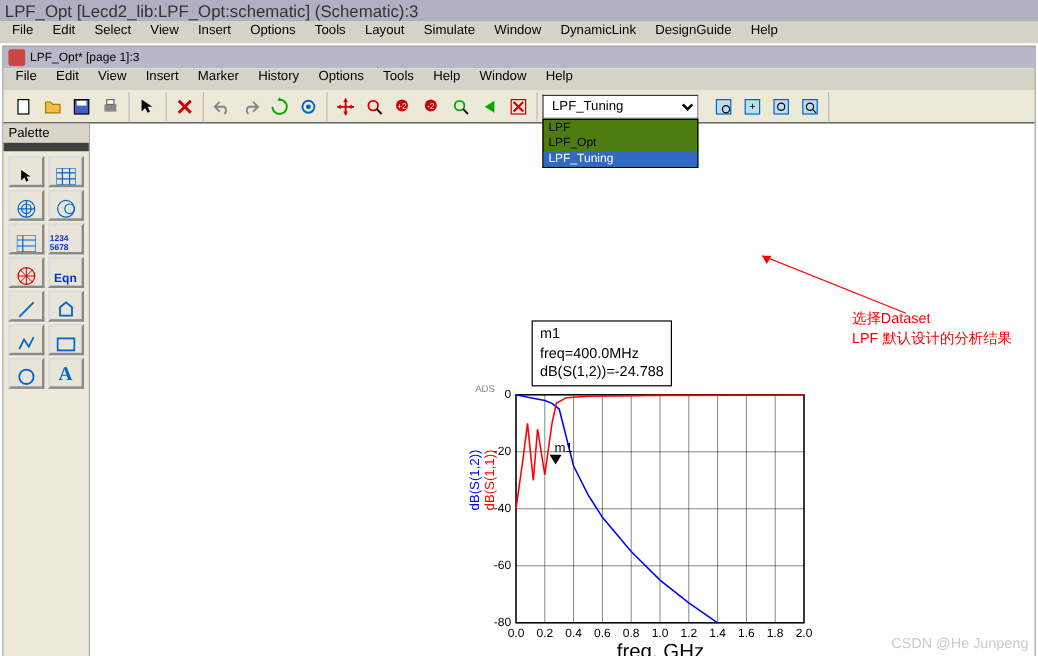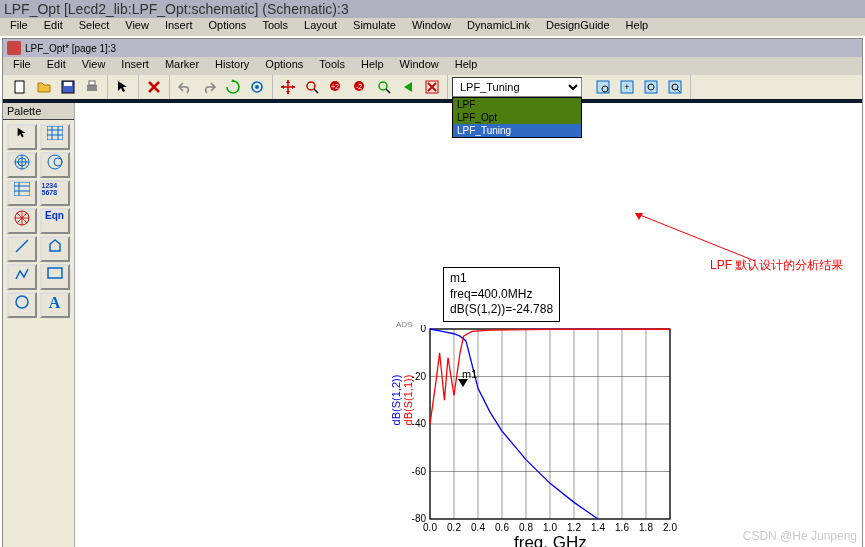--- a/index.html
+++ b/index.html
@@ -6,37 +6,37 @@
     body { width: 865px; height: 547px; background: #fff; position: relative; overflow: hidden; font-size: 11px; }
     
     .title-bar { height: 18px; background: #b0b0c0; display: flex; align-items: center; padding: 0 4px; font-size: 14px; color: #333; }
     .menu-bar { height: 18px; background: #d5d2c8; display: flex; padding: 0 4px; gap: 4px; font-size: 11px; }
     .menu-item { padding: 1px 6px; cursor: pointer; }
     
     .sub-window { border: 1px solid #888; margin: 2px; background: #fff; }
     .sub-title { height: 18px; background: #b8b8c8; display: flex; align-items: center; padding: 0 4px; font-size: 10px; }
     .sub-icon { width: 14px; height: 14px; background: #cc4444; margin-right: 4px; border-radius: 2px; }
     
-    .toolbar { height: 28px; background: #ece9d8; border-bottom: 4px solid #0f172a; display: flex; align-items: center; padding: 0 2px; gap: 0; }
+    .toolbar { height: 28px; background: #ece9d8; border-bottom: 1px solid #0f172a; display: flex; align-items: center; padding: 0 2px; gap: 0; }
     .tb-group { display: flex; border-right: 1px solid #bbb; padding: 0 3px; }
     .tb-btn { width: 24px; height: 24px; display: flex; align-items: center; justify-content: center; cursor: pointer; border: 1px solid transparent; }
     .tb-btn svg { width: 16px; height: 16px; }
     
     .dropdown-area { position: relative; margin-left: 4px; }
     .dropdown { width: 130px; height: 20px; border: 1px inset #888; background: #fff; font-size: 11px; padding: 1px 3px; }
     .dd-list { position: absolute; top: 20px; left: 0; width: 130px; background: #4d7c0f; border: 1px solid #000; font-size: 10px; z-index: 10; }
     .dd-item { padding: 1px 4px; }
     .dd-item.selected { background: #316ac5; color: #fff; }
     
     .workspace { display: flex; height: 460px; }
     
     .palette { width: 72px; background: #ece9d8; border-right: 1px solid #aaa; }
-    .pal-title { font-size: 11px; padding: 2px 4px; background: #d8d5c8; border-bottom: 1px solid #404040; }
+    .pal-title { font-size: 11px; padding: 2px 4px; background: #d8d5c8; border-bottom: 7px solid #404040; }
     .pal-grid { display: grid; grid-template-columns: 1fr 1fr; gap: 2px; padding: 4px; }
-    .pal-btn { width: 30px; height: 26px; border: 2px outset #ddd; background: #e8e4d8; display: flex; align-items: flex-start; justify-content: center; cursor: pointer; font-size: 8px; color: #0033cc; font-weight: bold; }
+    .pal-btn { width: 30px; height: 26px; border: 2px outset #ddd; background: #e8e4d8; display: flex; align-items: flex-end; justify-content: center; cursor: pointer; font-size: 8px; color: #0033cc; font-weight: bold; }
     
     .canvas { flex: 1; background: #fff; position: relative; }
     
     .marker-box { position: absolute; left: 368px; top: 164px; border: 1px solid #000; background: #fff; padding: 3px 6px; font-size: 12px; line-height: 1.3; }
     
     .chart-area { position: absolute; left: 327px; top: 220px; width: 280px; height: 230px; }
     .ads-label { position: absolute; left: -6px; top: -3px; font-size: 8px; color: #888; }
     .ylabel { position: absolute; left: -25px; top: 65px; transform: rotate(-90deg); transform-origin: center; font-size: 11px; }
     .ylabel .blue { color: #0000ff; }
     .ylabel .red { color: #ff0000; }
@@ -367,19 +367,20 @@
           </svg>
         <div class="marker-m1">m1</div>
         <div class="marker-tri"></div>
       </div>
 
       <svg class="arrow-line" viewBox="0 0 160 60">
         <line x1="0" y1="0" x2="120" y2="48" stroke="#ff0000" stroke-width="1"></line>
         <path d="M0 0 L8 0 L4 7 Z" fill="#ff0000"></path>
       </svg>
       <div class="annotation">
+        <div>选择Dataset</div>
         <div>LPF 默认设计的分析结果</div>
       </div>
     </div>
   </div>
 </div>
 
 <div class="watermark">CSDN @He Junpeng</div>
 
 </body></html>

